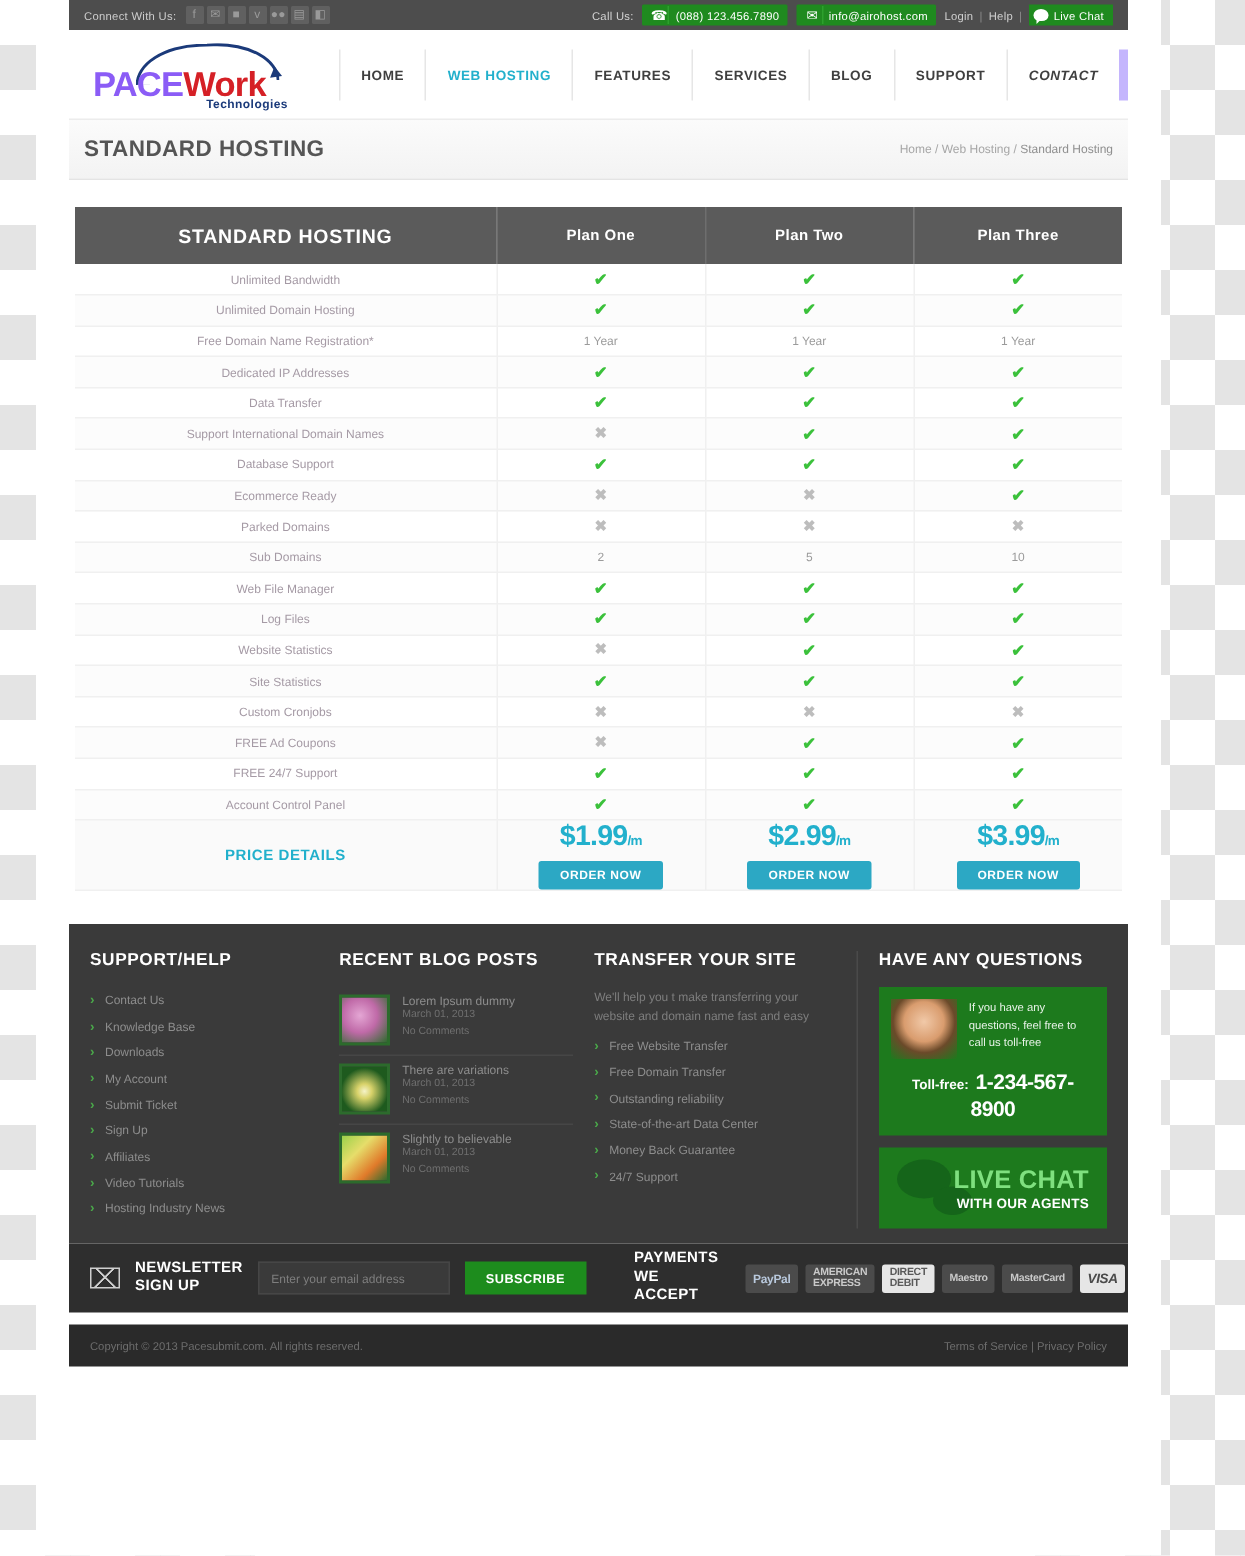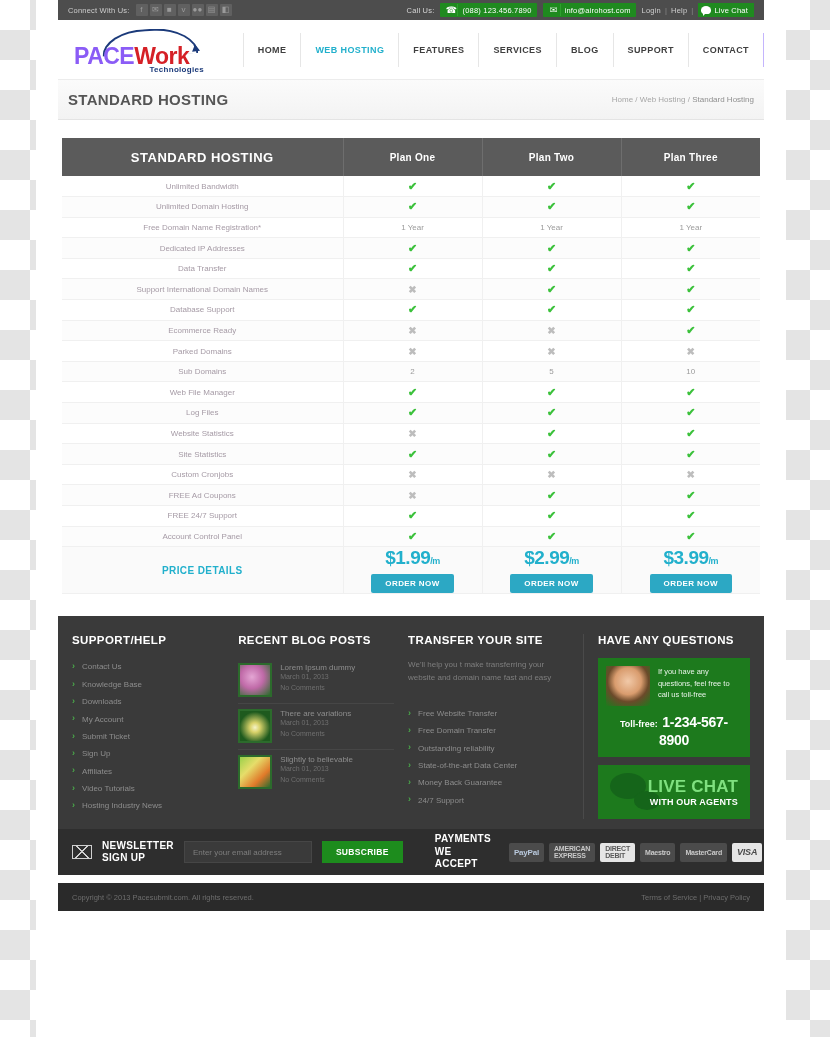--- a/index.html
+++ b/index.html
@@ -12,21 +12,21 @@
     background-color: #ffffff;
     background-image:
       linear-gradient(45deg, #e4e4e4 25%, transparent 25%, transparent 75%, #e4e4e4 75%, #e4e4e4),
       linear-gradient(45deg, #e4e4e4 25%, transparent 25%, transparent 75%, #e4e4e4 75%, #e4e4e4);
     background-size: 60px 60px;
     background-position: 0 0, 30px 30px;
     position: relative;
   }
   .page {
     position: absolute;
-    left: 36px; top: 0; width: 750px; height: 1037px;
+    left: 24px; top: 0; width: 750px; height: 1037px;
     background: #ffffff;
   }
 
   
   .topbar {
     height: 20px; background: #4d4d4d;
     margin: 0 22px 0 22px;
     display: flex; align-items: center;
     padding: 0 10px;
     font-size: 7.5px; color: #cfcfcf;
@@ -91,21 +91,21 @@
     position: absolute; right: 6px; top: 38px; font-size: 8px;
     font-weight: bold; color: #1b3a7a; letter-spacing: .3px;
   }
   nav { margin-left: auto; display: flex; align-items: center; height: 34px; }
   nav a {
     font-size: 9px; font-weight: bold; color: #3f3f3f; letter-spacing: .4px;
     padding: 0 14px; text-decoration: none; line-height: 34px;
     border-left: 1px solid #e6e6e6; text-transform: uppercase;
     font-stretch: condensed;
   }
-  nav a:last-child { border-right: 1px solid #c4b5fd; }
+  nav a:last-child { border-right: 6px solid #c4b5fd; font-style: italic; }
   nav a.active { color: #22b0cc; }
 
   
   .titlebar {
     margin: 0 22px; height: 40px;
     background: linear-gradient(#fbfbfb, #f3f3f3);
     border-bottom: 1px solid #e4e4e4;
     display: flex; align-items: center; padding: 0 10px;
   }
   .pagetitle {
@@ -184,21 +184,21 @@
     color: #4aa94a; font-size: 9px; font-weight: bold;
   }
   .blogitem { display: flex; gap: 8px; padding: 5px 0 6px 0; border-bottom: 1px solid #464646; }
   .blogitem:last-child { border-bottom: none; }
   .thumb { width: 34px; height: 34px; border: 2px solid #2c6b2c; flex: none; }
   .thumb.t1 { background: radial-gradient(circle at 40% 40%, #e4a6d4 0%, #c06aa8 45%, #2d6b2d 100%); }
   .thumb.t2 { background: radial-gradient(circle at 50% 55%, #f5f3c8 0%, #d8d26a 22%, #1e5a1e 70%); }
   .thumb.t3 { background: linear-gradient(135deg, #9ad14a 0%, #e6dd6a 35%, #e07a2a 70%, #2f6b2f 100%); }
   .btext .bt { font-size: 8px; color: #8d8d8d; }
   .btext .bm { font-size: 7px; color: #6f6f6f; line-height: 1.5; }
-  .ftext { font-size: 8px; color: #7e7e7e; line-height: 1.65; margin-bottom: 20px; }
+  .ftext { font-size: 8px; color: #7e7e7e; line-height: 1.65; margin-bottom: 4px; }
   .greenbox {
     background: #1d7a1d; padding: 8px; margin-bottom: 8px;
   }
   .gb-top { display: flex; gap: 8px; }
   .avatar {
     width: 44px; height: 40px; flex: none;
     background: radial-gradient(circle at 50% 38%, #f1c9a8 0%, #d99c6e 40%, #6b4a2a 62%, #1d7a1d 100%);
   }
   .gb-txt { font-size: 7.5px; color: #e8f3e8; line-height: 1.55; }
   .tollfree {

